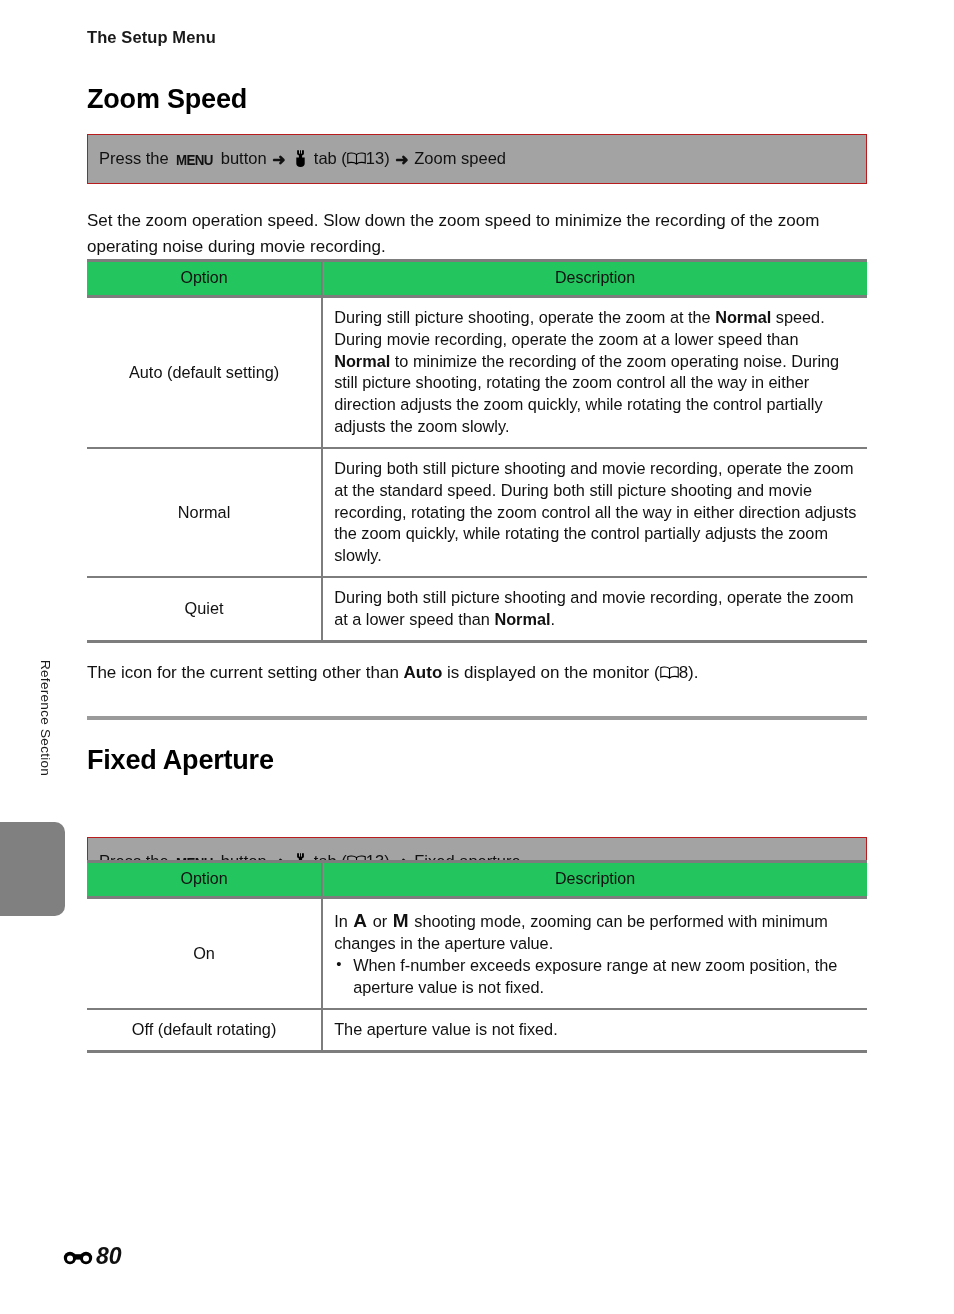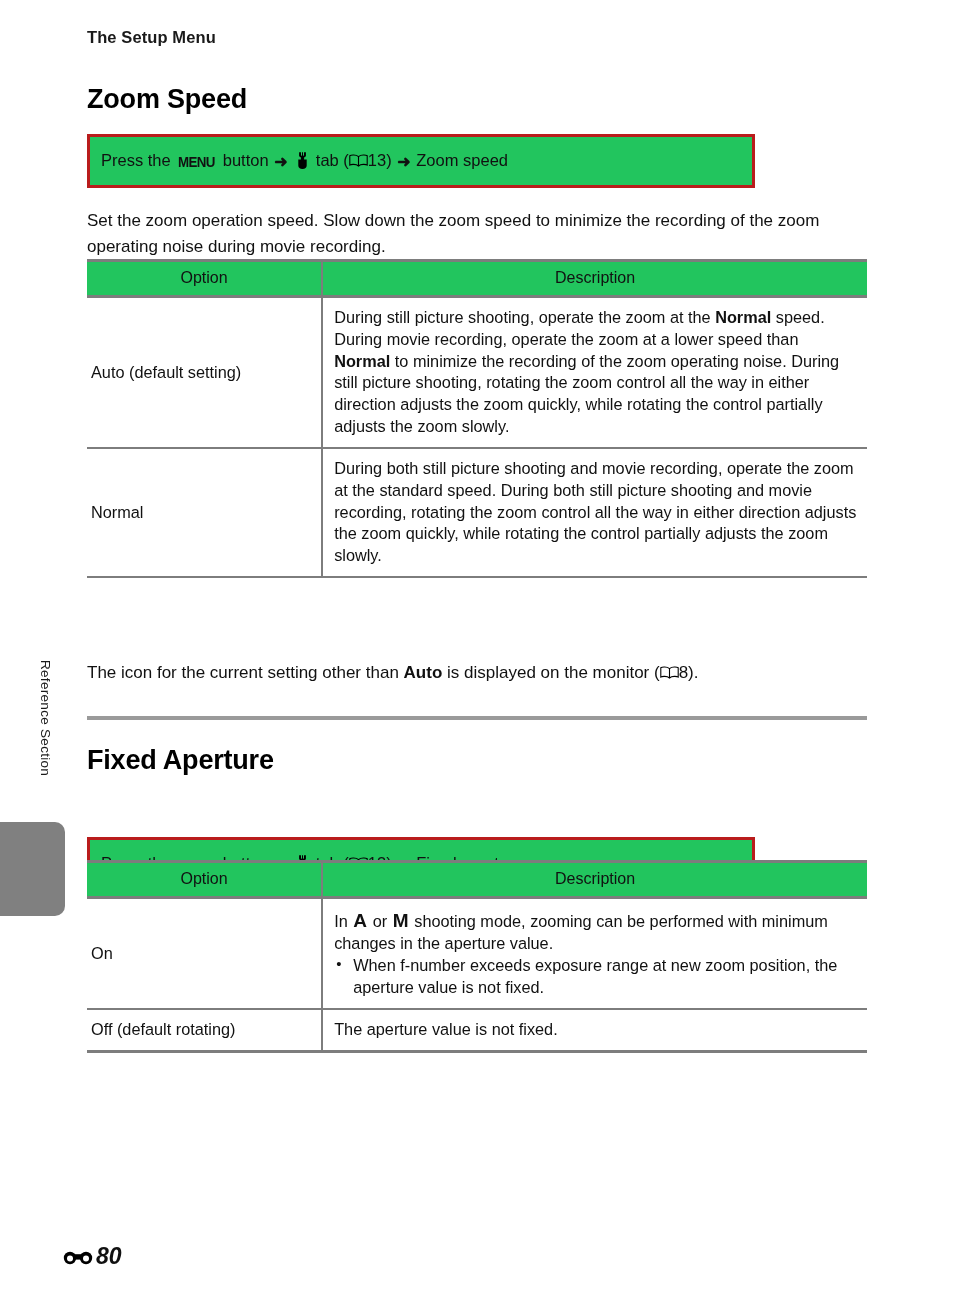--- a/index.html
+++ b/index.html
@@ -59,23 +59,23 @@
     letter-spacing: -0.2px;
     color: #000;
   }
   #zoom-speed-title { top: 84px; }
   #fixed-aperture-title { top: 745px; }
 
   
   .menu-path {
     position: absolute;
     left: 87px;
-    width: 668px;
-    border: 3px solid #b91c1c;
-    background: #22c55e;
+    width: 780px;
+    border: 1px solid #b91c1c;
+    background: #a3a3a3;
     padding: 13px 12px 13px 11px;
     font-size: 16.5px;
     line-height: 1.25;
     color: #111;
     white-space: nowrap;
   }
   #menu-path-zoom  { top: 134px; }
   #menu-path-fixed { top: 837px; text-decoration: underline; }
 
   .menu-word {
@@ -149,21 +149,21 @@
 
   table.opt-table td {
     font-size: 16.3px;
     line-height: 1.34;
     color: #111;
     vertical-align: middle;
     border-bottom: 2px solid #7d7d7d;
     padding: 9px 8px 9px 10px;
   }
   table.opt-table td.cell-option {
-    text-align: left;
+    text-align: center;
     border-right: 2px solid #7d7d7d;
     padding-left: 4px; padding-right: 4px;
   }
   table.opt-table td.cell-desc { text-align: left; padding-left: 11px; padding-right: 10px; }
   table.opt-table tr.last-row td { border-bottom: 3px solid #7d7d7d; }
 
   table.opt-table td.cell-desc p { margin: 0; }
   table.opt-table ul {
     margin: 0; padding: 0; list-style: none;
   }
@@ -261,20 +261,24 @@
     </tr>
   </thead>
   <tbody id="zoom-speed-body">
       <tr>
         <td class="cell-option">Auto (default setting)</td>
         <td class="cell-desc">During still picture shooting, operate the zoom at the <b>Normal</b> speed. During movie recording, operate the zoom at a lower speed than <b>Normal</b> to minimize the recording of the zoom operating noise. During still picture shooting, rotating the zoom control all the way in either direction adjusts the zoom quickly, while rotating the control partially adjusts the zoom slowly.</td>
       </tr>
       <tr>
         <td class="cell-option">Normal</td>
         <td class="cell-desc">During both still picture shooting and movie recording, operate the zoom at the standard speed. During both still picture shooting and movie recording, rotating the zoom control all the way in either direction adjusts the zoom quickly, while rotating the control partially adjusts the zoom slowly.</td>
+      </tr>
+      <tr class="last-row">
+        <td class="cell-option">Quiet</td>
+        <td class="cell-desc">During both still picture shooting and movie recording, operate the zoom at a lower speed than <b>Normal</b>.</td>
       </tr>
     </tbody>
 </table>
 
 <p class="para" id="note-para">The icon for the current setting other than <b>Auto</b> is displayed on the monitor (<span class="book-icon"><svg viewBox="0 0 19 13" width="19" height="13">
         <path fill="none" stroke="#000" stroke-width="1.1" d="M9.5 2.6 C8.0 1.2 5.9 0.9 4.0 1.0 C2.6 1.1 1.4 1.4 0.8 1.7 L0.8 11.1 C1.4 10.8 2.6 10.5 4.0 10.4 C5.9 10.3 8.0 10.6 9.5 12.0 C11.0 10.6 13.1 10.3 15.0 10.4 C16.4 10.5 17.6 10.8 18.2 11.1 L18.2 1.7 C17.6 1.4 16.4 1.1 15.0 1.0 C13.1 0.9 11.0 1.2 9.5 2.6 Z"></path>
         <path fill="none" stroke="#000" stroke-width="1.1" d="M9.5 2.6 L9.5 12.0"></path>
       </svg></span>8).</p>
 
 <div class="divider"></div>

